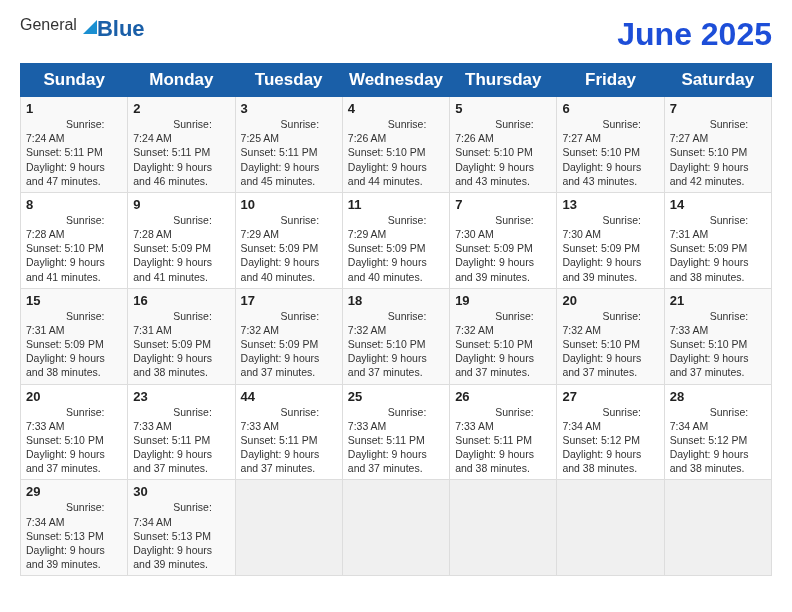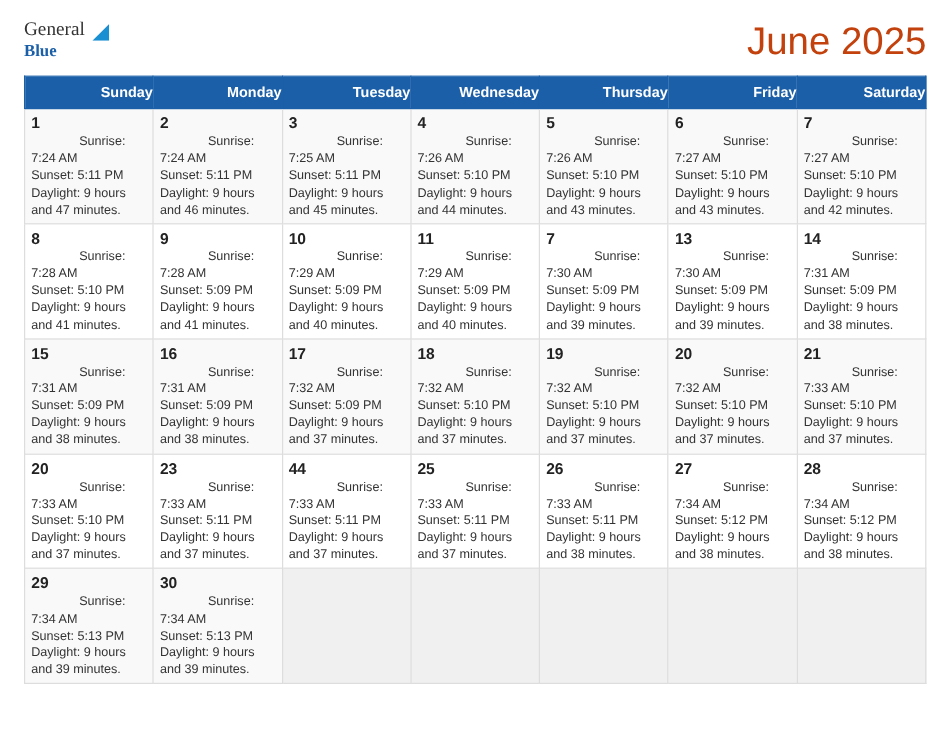--- a/index.html
+++ b/index.html
@@ -17,55 +17,54 @@
       background: #fff;
     }
     .header {
       display: flex;
       justify-content: space-between;
       align-items: flex-start;
       margin-bottom: 10px;
     }
     .logo {
       display: flex;
-      flex-direction: column;
+      flex-direction: row;
       align-items: flex-start;
-      font-family: Liberation Serif, serif;
     }
     .logo-general { color: #333; }
     .logo-blue { color: #1a5fa8; }
     .logo-row {
       display: flex;
       align-items: center;
     }
     .title-block {
       text-align: right;
     }
     .month-title {
       font-size: 32px;
-      font-weight: normal;
-      color: #c2410c;
+      font-weight: bold;
+      color: #1d4ed8;
     }
     .location {
       font-size: 15px;
       color: #444;
     }
     .calendar {
       width: 100%;
       border-collapse: collapse;
       font-size: 11px;
     }
     .calendar thead tr {
       background: #1a5fa8;
       color: #fff;
     }
     .calendar thead th {
       padding: 6px 0;
-      text-align: right;
-      font-size: 12px;
+      text-align: center;
+      font-size: 17px;
       font-weight: bold;
       border: 1px solid #1a5fa8;
     }
     .calendar tbody tr {
       border-bottom: 1px solid #ccc;
     }
     .calendar tbody td {
       vertical-align: top;
       padding: 4px 5px;
       border: 1px solid #ddd;
@@ -104,21 +103,21 @@
     <div class="logo">
       <div class="logo-row">
         <span class="logo-general">General</span>
         <span class="logo-row" style="margin-left:2px;">
           <svg width="18" height="18" viewBox="0 0 18 18">
             <polygon points="4,18 18,4 18,18" fill="#1a8fd1"></polygon>
           </svg>
         </span>
       </div>
       <div>
-        <span class="logo-blue" style="font-size:14px;font-weight:bold;text-align:center;">Blue</span>
+        <span class="logo-blue" style="font-size:22px;font-weight:bold;text-align:center;">Blue</span>
       </div>
     </div>
     <div class="title-block">
       <div class="month-title">June 2025</div>
     </div>
   </div>
 
   <table class="calendar">
     <thead>
       <tr>

